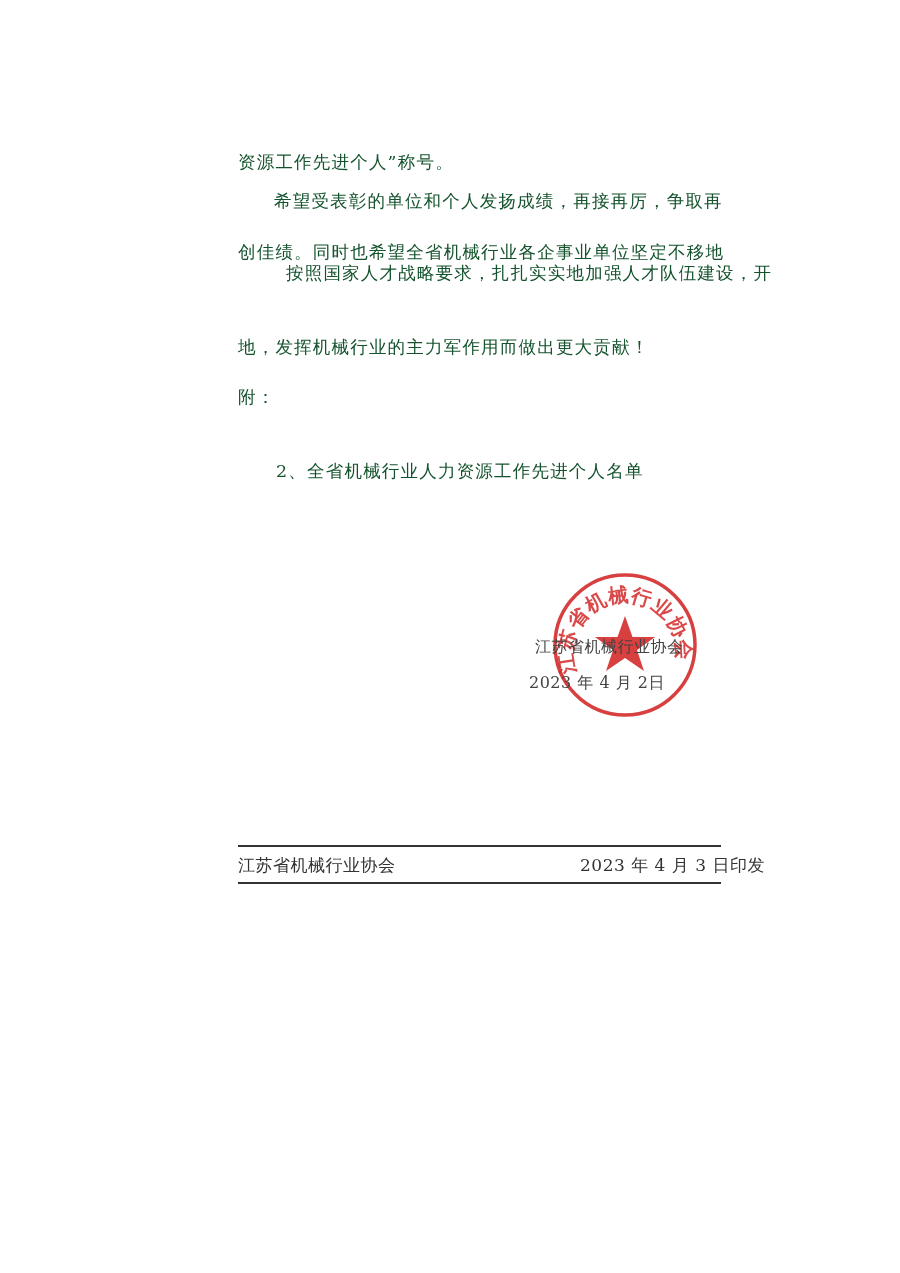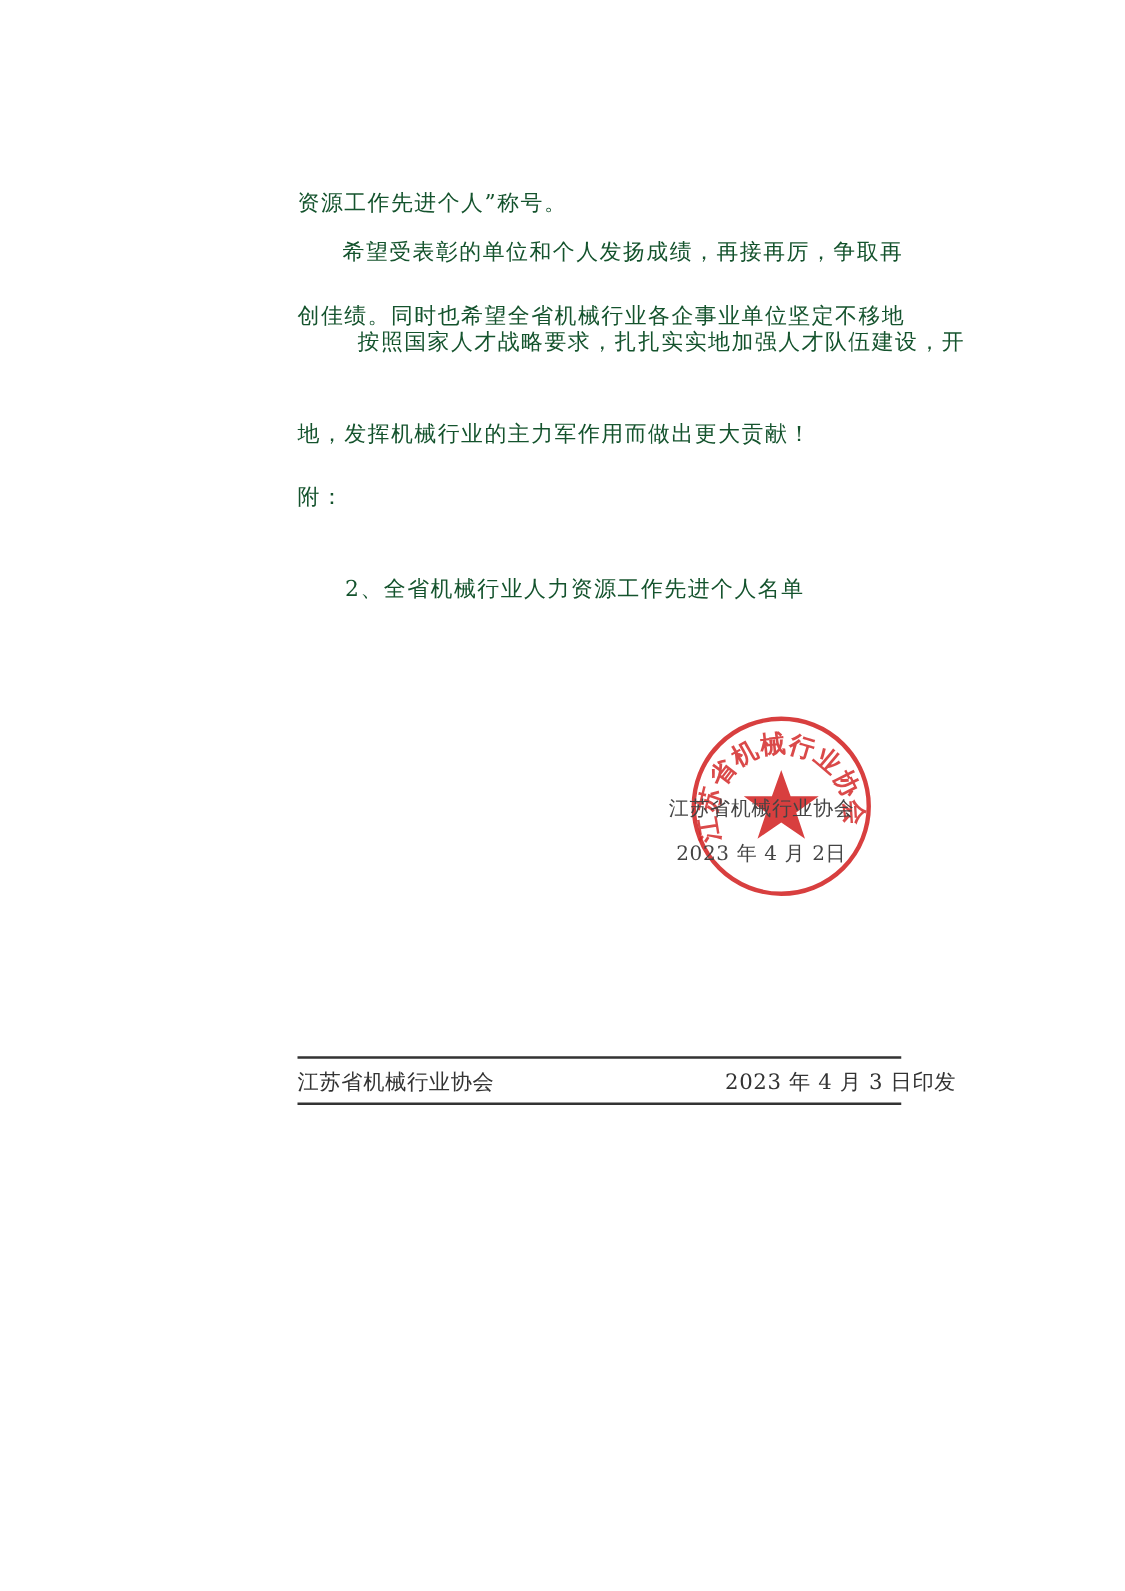--- a/index.html
+++ b/index.html
@@ -33,20 +33,20 @@
       <path id="ringPath" d="M 26 104 A 52 52 0 1 1 120 104"></path>
     </defs>
     <circle cx="73" cy="73" r="70" fill="none" stroke="#d42a2a" stroke-width="3.5" opacity="0.9"></circle>
     <text font-size="20" fill="#d42a2a" opacity="0.85" font-family="DejaVu Serif, serif" font-weight="bold" letter-spacing="1">
       <textPath href="#ringPath" startOffset="2%">江苏省机械行业协会</textPath>
     </text>
     <polygon points="73,44 80.5,65 103,65 85,78 92,99 73,86 54,99 61,78 43,65 65.5,65" fill="#d42a2a" opacity="0.9"></polygon>
   </svg>
 
   <div class="sig" style="left:535px; top:637px;">江苏省机械行业协会</div>
-  <div class="sig" style="left:541px; top:673px;">2023 年 4 月 2日</div>
+  <div class="sig" style="left:529px; top:673px;">2023 年 4 月 2日</div>
 
   <div class="rule" style="top:845px;"></div>
   <div class="footer-text" style="left:238px; top:854px;">江苏省机械行业协会</div>
   <div class="footer-text" style="left:580px; top:854px;">2023 年 4 月 3 日印发</div>
   <div class="rule" style="top:882px;"></div>
 
 </div>
 
 </body></html>

